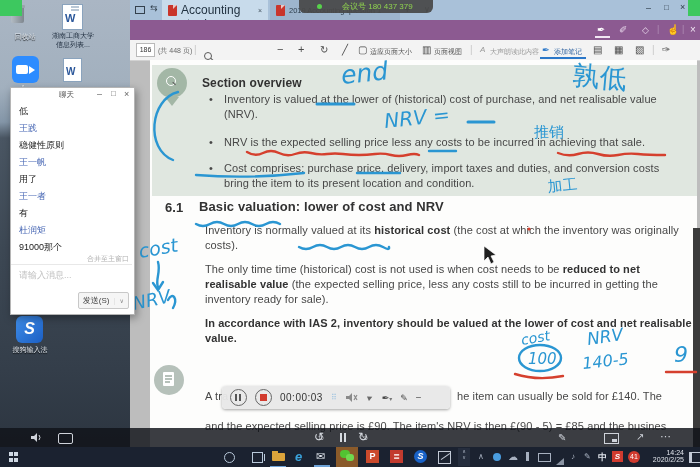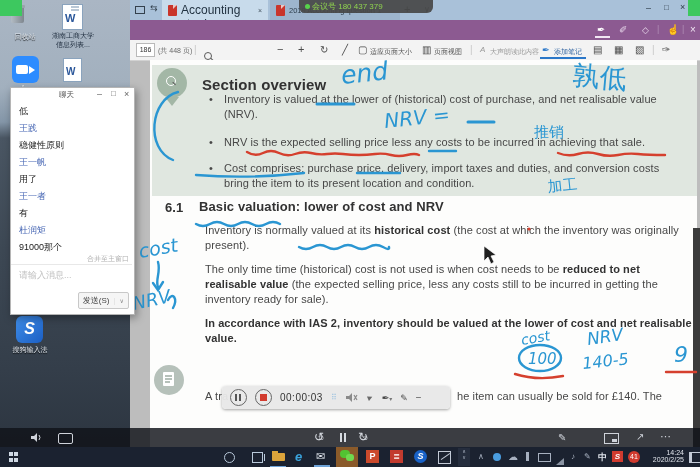--- a/index.html
+++ b/index.html
@@ -118,58 +118,59 @@
     <div class="abs ico" style="left:532px;top:5px">✑</div>
   </div>
 
   <div class="abs" style="left:20px;top:60px;width:547px;height:387px;background:#fdfdfc">
 
     <div class="abs" style="left:2px;top:5px;width:545px;height:131px;background:#e0e7e0">
       <div class="abs" style="left:5px;top:3px;width:30px;height:30px;border-radius:50%;background:#a3b7a6">
         <span class="mag" style="border-color:#fff;width:8px;height:8px;left:9px;top:8px;position:absolute"></span>
       </div>
       <div class="abs" style="left:13px;top:32px;width:0;height:0;border:7px solid transparent;border-top:9px solid #a3b7a6"></div>
-      <div class="ln b" style="left:50px;top:11px;font-size:15px">Section overview</div>
+      <div class="ln b" style="left:50px;top:11px;font-size:12px">Section overview</div>
       <div class="ln" style="left:57px;top:28px">•</div>
       <div class="ln" style="left:72px;top:28px">Inventory is valued at the lower of (historical) cost of purchase, and net realisable value</div>
       <div class="ln" style="left:72px;top:43px">(NRV).</div>
       <div class="ln" style="left:57px;top:71px">•</div>
       <div class="ln" style="left:72px;top:71px">NRV is the expected selling price less any costs to be incurred in achieving that sale.</div>
       <div class="ln" style="left:57px;top:97px">•</div>
       <div class="ln" style="left:72px;top:112px">bring the item to its present location and condition.</div>
       <div class="ln" style="left:72px;top:97px">Cost comprises: purchase price, delivery, import taxes and duties, and conversion costs</div>
     </div>
 
     <div class="ln b" style="left:15px;top:140px;font-size:13px">6.1</div>
     <div class="ln b" style="left:49px;top:139px;font-size:13px">Basic valuation: lower of cost and NRV</div>
 
     <div class="ln" style="left:55px;top:164px"><span>Inventory is normally valued at its </span><span class="b">historical cost</span><span> (the cost at which the inventory was originally</span></div>
-    <div class="ln" style="left:55px;top:179px">present).</div>
+    <div class="ln" style="left:55px;top:179px">costs).</div>
 
     <div class="ln" style="left:55px;top:203px"><span>The only time time (historical) cost is not used is when cost needs to be </span><span class="b">reduced to net</span></div>
     <div class="ln" style="left:55px;top:233px">inventory ready for sale).</div>
     <div class="ln" style="left:55px;top:218px"><span class="b">realisable value</span><span> (the expected selling price, less any costs still to be incurred in getting the</span></div>
 
     <div class="ln b" style="left:55px;top:257px">In accordance with IAS 2, inventory should be valued at the lower of cost and net realisable</div>
     <div class="ln b" style="left:55px;top:272px">value.</div>
 
     <div class="abs" style="left:4px;top:305px;width:30px;height:30px;border-radius:50%;background:#b6c1ba">
       <div style="position:absolute;left:9px;top:7px;width:11px;height:14px;background:#fff;border-radius:1px"></div>
       <div style="position:absolute;left:11px;top:10px;width:7px;height:1.5px;background:#b6c1ba"></div>
       <div style="position:absolute;left:11px;top:13px;width:7px;height:1.5px;background:#b6c1ba"></div>
       <div style="position:absolute;left:11px;top:16px;width:5px;height:1.5px;background:#b6c1ba"></div>
     </div>
     <div class="ln" style="left:55px;top:330px">A tra</div>
     <div class="ln" style="left:307px;top:330px">he item can usually be sold for £140. The</div>
+    <div class="ln" style="left:55px;top:360px">and the expected selling price is £90. The item's NRV is then £(90 - 5) = £85 and the busines</div>
   </div>
 
   <div class="abs" style="left:563px;top:228px;width:7px;height:219px;background:#3c3c3c"></div>
 </div>
 
-<div class="abs" style="left:299px;top:0;width:134px;height:13px;background:rgba(72,72,72,.93);border-radius:0 0 6px 6px;z-index:20;display:flex;align-items:center;gap:2px;padding-left:6px;box-sizing:border-box">
+<div class="abs" style="left:299px;top:0;width:134px;height:13px;background:rgba(72,72,72,.93);border-radius:0 0 6px 6px;z-index:20;display:flex;align-items:center;gap:20px;padding-left:18px;box-sizing:border-box">
   <span style="width:5px;height:5px;border-radius:50%;background:#57d24b"></span>
   <span style="font-size:8px;color:#8fd24f">会议号 180 437 379</span>
 </div>
 
 <div class="abs" style="left:0;top:0;width:22px;height:16px;background:#3dc85f;z-index:70"></div>
 <div class="abs" style="left:688px;top:0;width:12px;height:16px;background:#3dc85f;z-index:70"></div>
 
 <svg class="abs" style="left:0;top:0;z-index:30;pointer-events:none" width="700" height="467" viewBox="0 0 700 467">
   <g fill="none" stroke="#2a96d2" stroke-width="2.4" stroke-linecap="round">
     <path d="M178,92 C150,99 145,149 173,160"></path>

